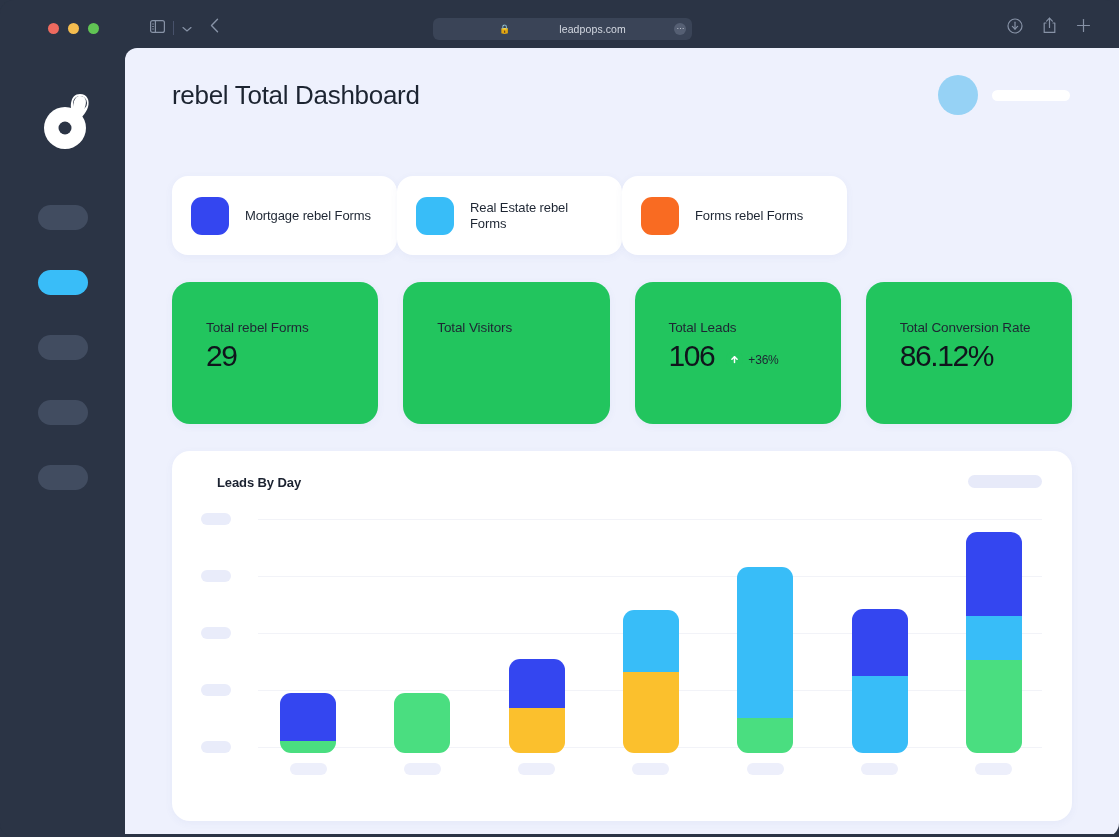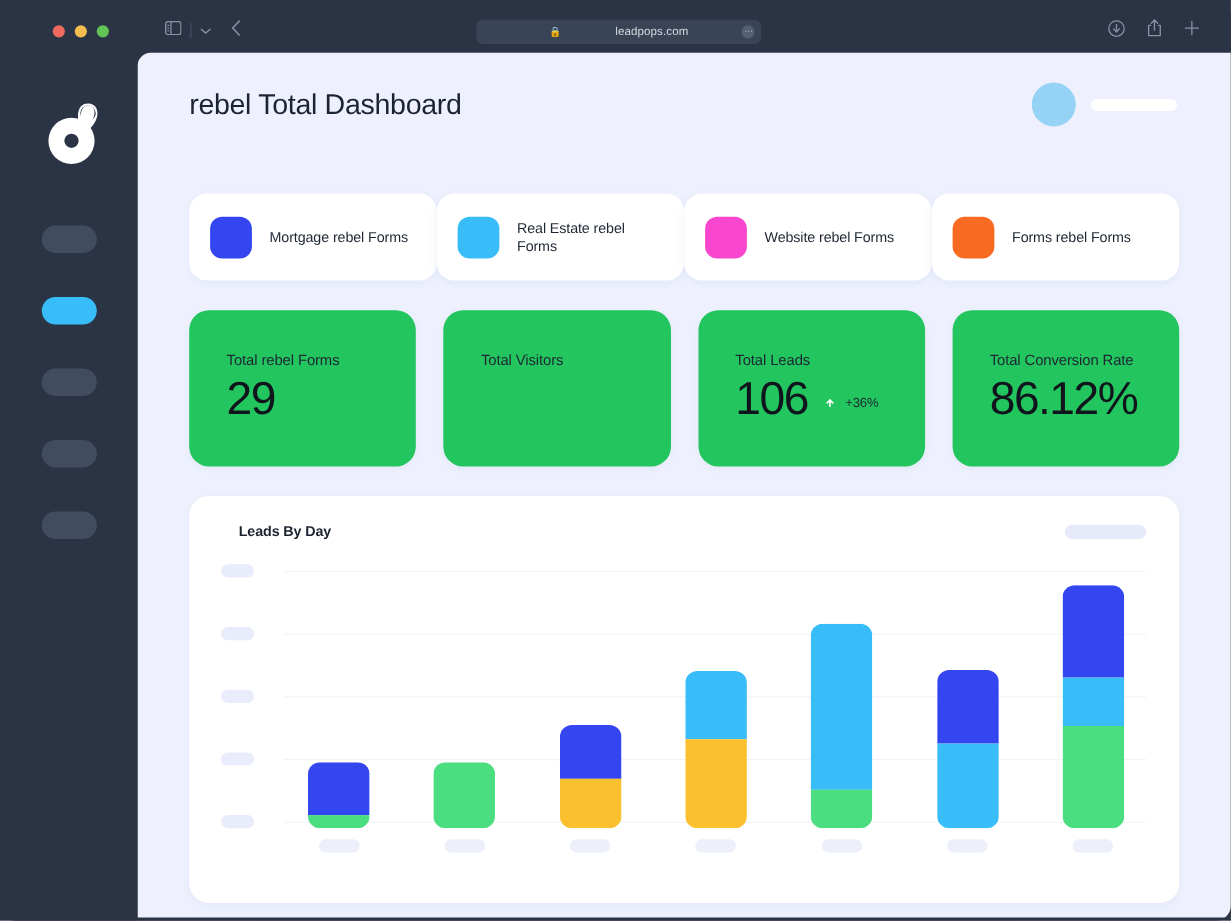--- a/index.html
+++ b/index.html
@@ -171,21 +171,21 @@
     padding: 38px 0 0 34px;
     box-shadow: 0 2px 9px rgba(80,95,160,0.055);
   }
   .stat-label {
     font-size: 13.5px;
     color: #1e2633;
     letter-spacing: -0.1px;
   }
   .stat-value-line { display: flex; align-items: center; gap: 12px; margin-top: 4px; }
   .stat-value {
-    font-size: 42px;
+    font-size: 30px;
     font-weight: 400;
     color: #10141c;
     letter-spacing: -1.4px;
     line-height: 1.1;
   }
   .delta { display: flex; align-items: center; gap: 5px; padding-top: 8px; }
   .delta-badge {
     width: 17px; height: 17px; border-radius: 50%;
     background: #22c55e;
     display: flex; align-items: center; justify-content: center;
@@ -195,21 +195,21 @@
   
   .chart-card {
     background: #ffffff;
     border-radius: 18px;
     margin-top: 27px;
     height: 370px;
     padding: 24px 30px 0 29px;
     position: relative;
     box-shadow: 0 2px 9px rgba(80,95,160,0.055);
   }
-  .chart-head { display: flex; align-items: flex-end; justify-content: space-between; padding-left: 16px; }
+  .chart-head { display: flex; align-items: flex-start; justify-content: space-between; padding-left: 16px; }
   .chart-title {
     font-size: 13px;
     font-weight: bold;
     color: #1b2230;
     letter-spacing: -0.1px;
   }
   .chart-filter-ph { width: 74px; height: 13px; border-radius: 7px; background: #e7eaf9; }
 
   .plot {
     position: relative;
@@ -366,24 +366,20 @@
       <div class="cat-row">
         <div class="cat-card">
           <span class="cat-swatch" style="background:#3446f0"></span>
           <span class="cat-label">Mortgage rebel Forms</span>
         </div>
         <div class="cat-card">
           <span class="cat-swatch" style="background:#38bdf8"></span>
           <span class="cat-label">Real Estate rebel Forms</span>
         </div>
         <div class="cat-card">
-          <span class="cat-swatch" style="background:#f846cf"></span>
-          <span class="cat-label">Website rebel Forms</span>
-        </div>
-        <div class="cat-card">
           <span class="cat-swatch" style="background:#f96b22"></span>
           <span class="cat-label">Forms rebel Forms</span>
         </div>
       </div>
 
       <div class="stat-row">
 
         <div class="stat-card">
           <div class="stat-label">Total rebel Forms</div>
           <div class="stat-value-line">

